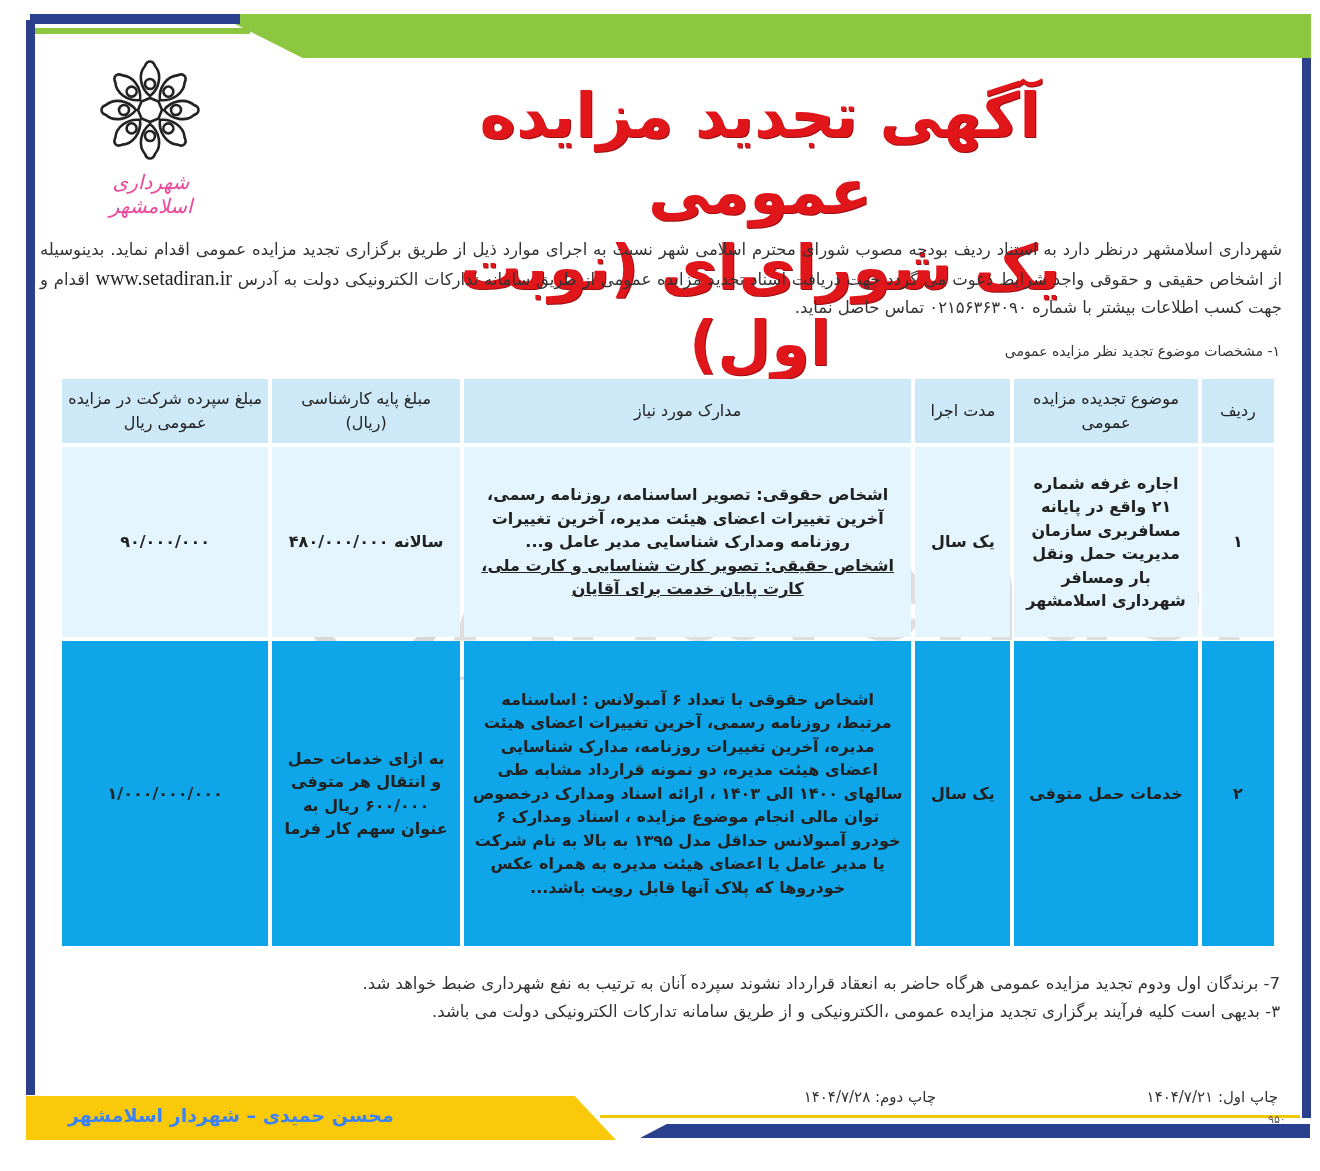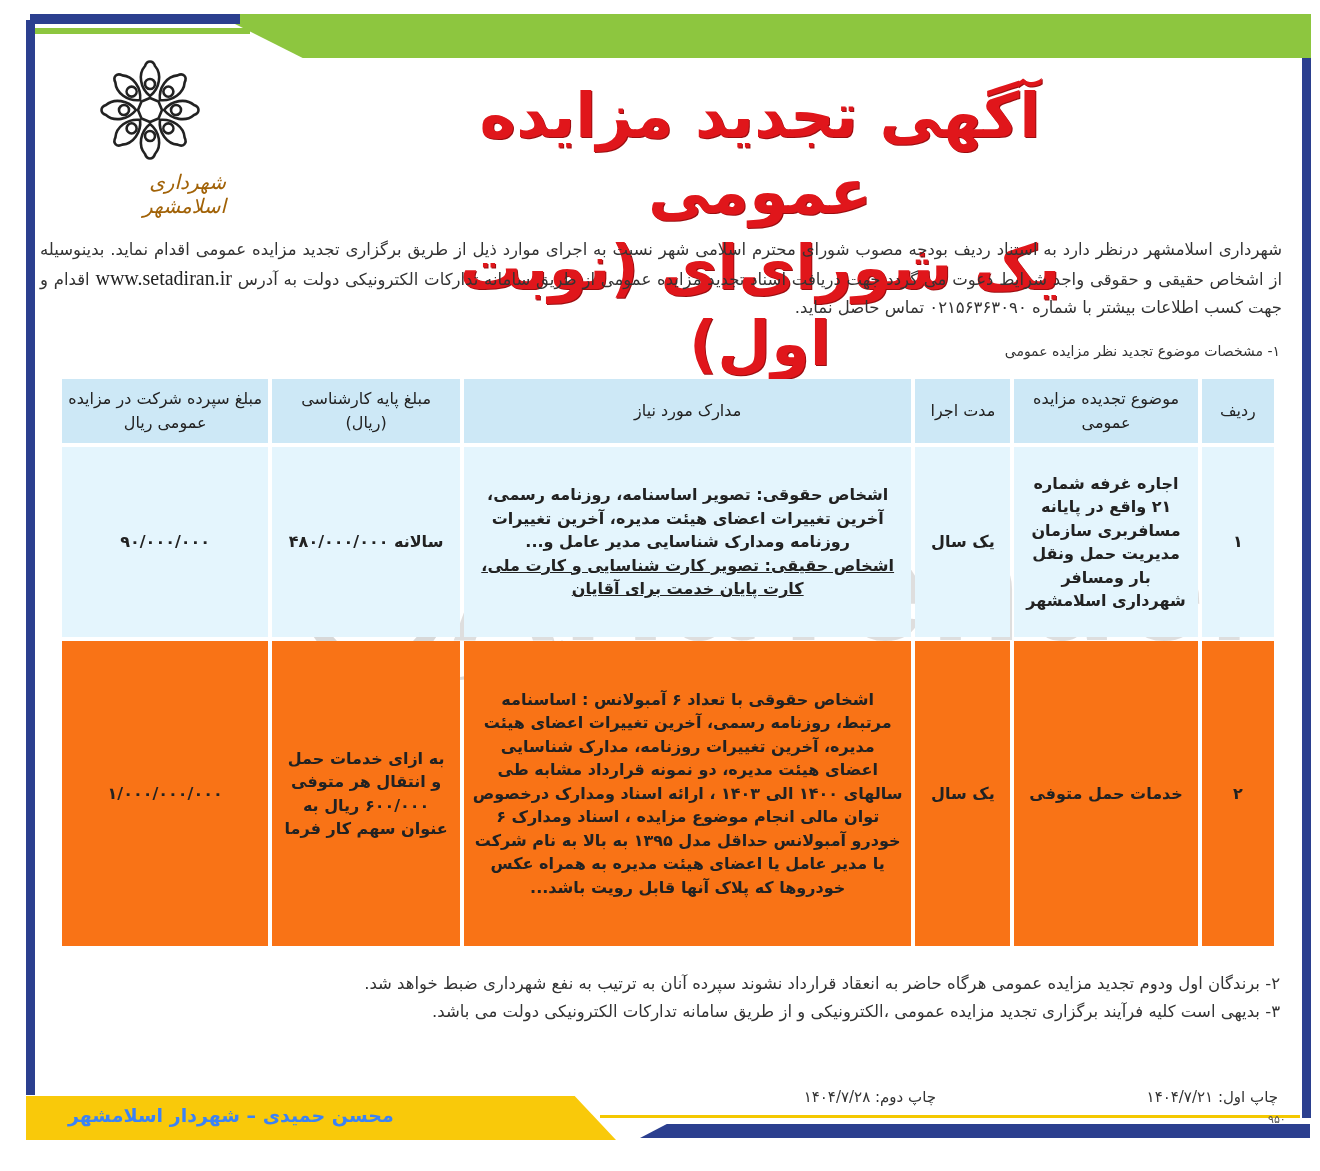--- a/index.html
+++ b/index.html
@@ -4,29 +4,29 @@
 <style>
   html,body{margin:0;padding:0;background:#fff;}
   body{width:1320px;height:1171px;position:relative;overflow:hidden;font-family:"DejaVu Sans",sans-serif;color:#222;}
   .frame{position:absolute;left:26px;top:14px;width:1284px;height:1124px;background:#fff;}
   .frame-left{position:absolute;left:26px;top:20px;width:9px;height:1075px;background:#2b3f8f;}
   .frame-right{position:absolute;left:1302px;top:58px;width:9px;height:1060px;background:#2b3f8f;}
   .top-blue{position:absolute;left:30px;top:14px;width:210px;height:10px;background:#2b3f8f;}
   .top-green-thin{position:absolute;left:30px;top:28px;width:220px;height:6px;background:#8dc63f;}
   .top-green{position:absolute;left:215px;top:14px;width:1096px;height:44px;background:#8dc63f;clip-path:polygon(0 0,100% 0,100% 100%,8% 100%);}
   .logo{position:absolute;left:80px;top:50px;width:140px;height:170px;}
-  .logo-caption{position:absolute;left:76px;top:170px;width:150px;text-align:right;font-family:"DejaVu Serif",serif;font-size:20px;font-style:italic;color:#a16207;}
+  .logo-caption{position:absolute;left:76px;top:170px;width:150px;text-align:center;font-family:"DejaVu Serif",serif;font-size:20px;font-style:italic;color:#ec4899;}
   .title{position:absolute;left:380px;top:78px;width:760px;text-align:center;color:#e0161b;font-weight:bold;font-size:62px;line-height:76px;direction:rtl;text-shadow:1px 1px 0 #9a0d10;font-family:"DejaVu Sans",sans-serif;}
   .intro{position:absolute;left:40px;top:236px;width:1242px;direction:rtl;text-align:justify;font-size:16.5px;line-height:28px;color:#333;}
   .intro .url{font-family:"Liberation Serif",serif;font-size:20px;color:#222;}
   .section-heading{position:absolute;right:40px;top:343px;direction:rtl;font-size:14px;color:#333;}
   table.spec{position:absolute;left:58px;top:375px;width:1220px;border-collapse:separate;border-spacing:4px;direction:rtl;table-layout:fixed;}
   table.spec th{background:#cde8f6;font-weight:normal;font-size:16px;line-height:24px;height:64px;color:#222;padding:0 6px;text-align:center;}
   table.spec td{background:#e4f5fd;font-weight:bold;font-size:16px;line-height:23.5px;color:#222;text-align:center;padding:6px 8px;vertical-align:middle;}
-  table.spec tr.row2 td{background:#f97316;text-align:center;}
+  table.spec tr.row2 td{background:#0ea5e9;text-align:center;}
   .u{text-decoration:underline;}
   .watermark{position:absolute;left:300px;top:500px;width:720px;height:180px;pointer-events:none;opacity:0.28;}
   .wm-text{position:absolute;left:320px;top:502px;font-size:150px;font-weight:bold;color:#6b6b6b;letter-spacing:4px;font-family:"Liberation Sans",sans-serif;}
   .wm-sub{position:absolute;left:310px;top:640px;width:700px;text-align:center;direction:rtl;font-size:34px;color:#6b6b6b;letter-spacing:18px;}
   .notes{position:absolute;right:40px;top:970px;width:1100px;direction:rtl;font-size:16.5px;line-height:28px;color:#333;}
   .prints{position:absolute;left:40px;top:1088px;width:1242px;height:26px;direction:rtl;font-size:15px;color:#333;}
   .print1{position:absolute;right:4px;top:0;}
   .print2{position:absolute;right:346px;top:0;}
   .yellow-band{position:absolute;left:26px;top:1096px;width:590px;height:44px;background:#f9c90a;clip-path:polygon(0 0,93% 0,100% 100%,0 100%);}
   .yellow-line{position:absolute;left:600px;top:1115px;width:700px;height:3px;background:#f4c800;}
@@ -121,21 +121,21 @@
       <td>خدمات حمل متوفی</td>
       <td>یک سال</td>
       <td>اشخاص حقوقی با تعداد ۶ آمبولانس : اساسنامه مرتبط، روزنامه رسمی، آخرین تغییرات اعضای هیئت مدیره، آخرین تغییرات روزنامه، مدارک شناسایی اعضای هیئت مدیره، دو نمونه قرارداد مشابه طی سالهای ۱۴۰۰ الی ۱۴۰۳ ، ارائه اسناد ومدارک درخصوص توان مالی انجام موضوع مزایده ، اسناد ومدارک ۶ خودرو آمبولانس حداقل مدل ۱۳۹۵ به بالا به نام شرکت یا مدیر عامل یا اعضای هیئت مدیره به همراه عکس خودروها که پلاک آنها قابل رویت باشد...</td>
       <td>به ازای خدمات حمل و انتقال هر متوفی ۶۰۰/۰۰۰ ریال به عنوان سهم کار فرما</td>
       <td>۱/۰۰۰/۰۰۰/۰۰۰</td>
     </tr>
   </tbody>
 </table>
 
 <div class="notes">
-  <div>۲- برندگان اول ودوم تجدید مزایده عمومی هرگاه حاضر به انعقاد قرارداد نشوند سپرده آنان به ترتیب به نفع شهرداری ضبط خواهد شد.</div>
+  <div>7- برندگان اول ودوم تجدید مزایده عمومی هرگاه حاضر به انعقاد قرارداد نشوند سپرده آنان به ترتیب به نفع شهرداری ضبط خواهد شد.</div>
   <div>۳- بدیهی است کلیه فرآیند برگزاری تجدید مزایده عمومی ،الکترونیکی و از طریق سامانه تدارکات الکترونیکی دولت می باشد.</div>
 </div>
 
 <div class="yellow-line"></div>
 <div class="blue-bottom"></div>
 <div class="yellow-band"></div>
 
 <div class="prints">
   <span class="print1">
     <span>چاپ اول:</span>

